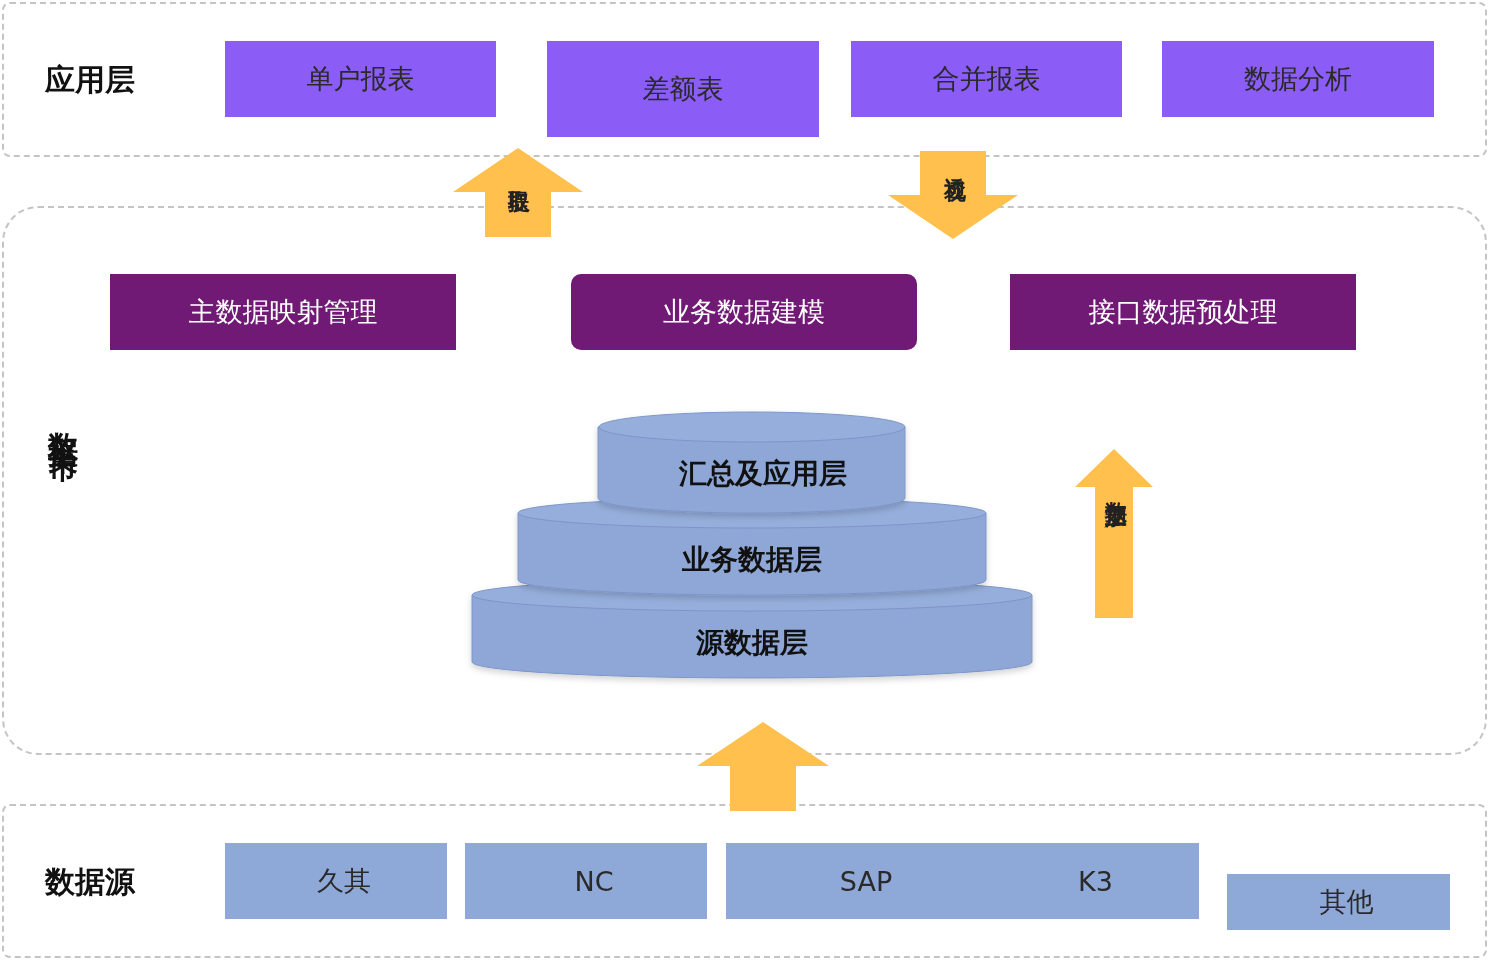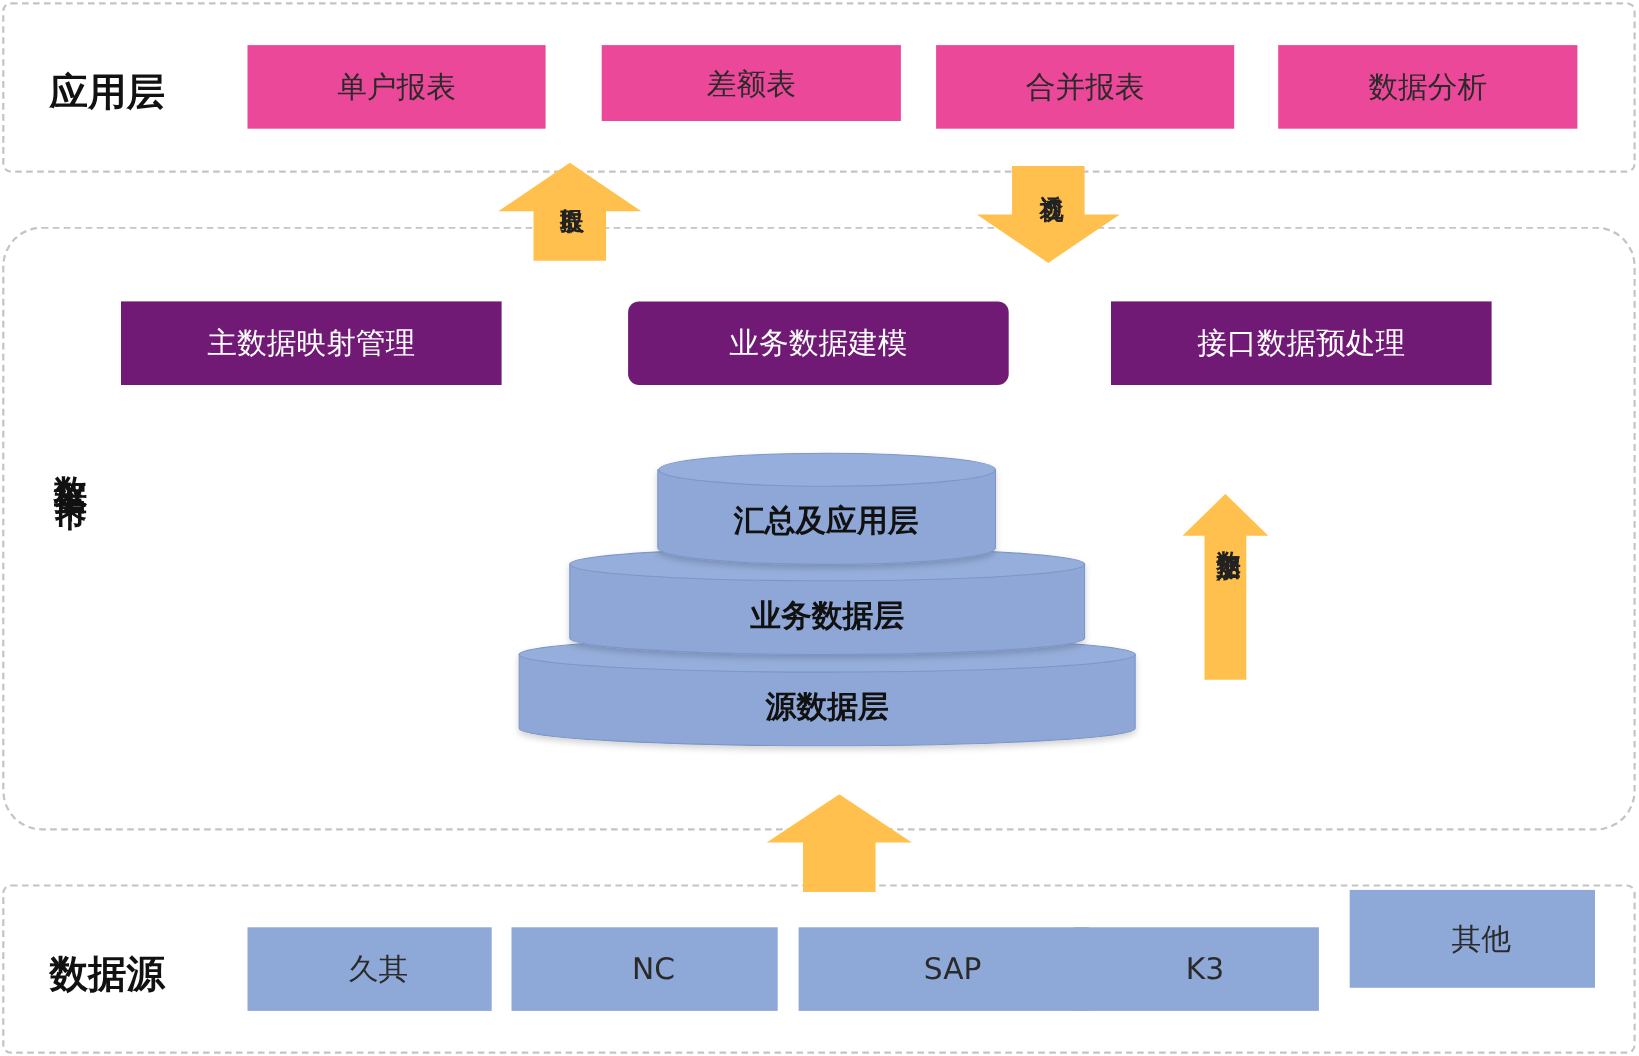--- a/index.html
+++ b/index.html
@@ -2,43 +2,43 @@
 <html><head>
 <meta charset="utf-8">
 <style>
   html, body { margin:0; padding:0; background:#ffffff; }
   body { width:1490px; height:960px; position:relative; overflow:hidden;
          font-family:"DejaVu Sans","Liberation Sans",sans-serif; }
   .zone { position:absolute; border:2px dashed #c4c4c4; box-sizing:border-box; }
   .z-app { left:2px; top:2px; width:1485px; height:155px; border-radius:8px; }
   .z-mart { left:2px; top:206px; width:1485px; height:549px; border-radius:36px; }
   .z-src { left:2px; top:804px; width:1485px; height:154px; border-radius:8px; }
-  .label { position:absolute; font-size:35px; color:#111; font-weight:bold; }
+  .label { position:absolute; font-size:30px; color:#111; font-weight:bold; }
   .vlabel { position:absolute; font-size:30px; font-weight:bold; color:#111;
             writing-mode:vertical-rl; text-orientation:upright; letter-spacing:6px; }
   .box { position:absolute; display:flex; align-items:center; justify-content:center;
          font-size:27px; }
-  .orange { background:#ec4899; color:#2a2a2a; }
+  .orange { background:#8b5cf6; color:#2a2a2a; }
   .blue { background:#701a75; color:#ffffff; }
   .lblue { background:#8ea9d8; color:#2a2a2a;padding-left:16px; }
   .arrow { position:absolute; }
   .arrow-text { position:absolute; font-size:22px; font-weight:bold; color:#222;
                 writing-mode:vertical-rl; text-orientation:upright; letter-spacing:2px; }
   .cyl-text { position:absolute; font-size:28px; font-weight:bold; color:#111; text-align:center; }
 </style>
 </head>
 <body>
 
 <div class="zone z-app"></div>
 <div class="zone z-mart"></div>
 <div class="zone z-src"></div>
 
 <div class="label" style="left:45px;top:60px;">应用层</div>
 <div class="box orange" style="left:225px;top:41px;width:271px;height:76px;">单户报表</div>
-<div class="box orange" style="left:547px;top:41px;width:272px;height:69px;">差额表</div>
+<div class="box orange" style="left:547px;top:41px;width:272px;height:96px;">差额表</div>
 <div class="box orange" style="left:851px;top:41px;width:271px;height:76px;text-align:center;">合并报表</div>
 <div class="box orange" style="left:1162px;top:41px;width:272px;height:76px;">数据分析</div>
 
 <svg class="arrow" style="left:453px;top:148px;" width="130" height="90">
   <polygon points="65,0 130,44 98,44 98,89 32,89 32,44 0,44" fill="#ffc04d"></polygon>
 </svg>
 <div class="arrow-text" style="left:504px;top:172px;">提取</div>
 
 <svg class="arrow" style="left:888px;top:151px;" width="130" height="89">
   <polygon points="32,0 98,0 98,44 130,44 65,88 0,44 32,44" fill="#ffc04d"></polygon>
@@ -66,31 +66,31 @@
   <g filter="url(#sh)">
     <path d="M58,113 L58,180 A234,15 0 0 0 526,180 L526,113 Z" fill="#8ea7d6" stroke="#7d96c8" stroke-width="1"></path>
     <ellipse cx="292" cy="113" rx="234" ry="15" fill="#95aedb" stroke="#7d96c8" stroke-width="1"></ellipse>
   </g>
 
   <g filter="url(#sh)">
     <path d="M138,27 L138,98 A153,15 0 0 0 445,98 L445,27 Z" fill="#8ea7d6" stroke="#7d96c8" stroke-width="1"></path>
     <ellipse cx="292" cy="27" rx="153" ry="15" fill="#95aedb" stroke="#7d96c8" stroke-width="1"></ellipse>
   </g>
 </svg>
-<div class="cyl-text" style="left:598px;top:455px;width:306px;">汇总及应用层</div>
+<div class="cyl-text" style="left:598px;top:455px;width:306px;padding-left:12px;">汇总及应用层</div>
 <div class="cyl-text" style="left:518px;top:541px;width:468px;">业务数据层</div>
 <div class="cyl-text" style="left:472px;top:624px;width:560px;">源数据层</div>
 
 <svg class="arrow" style="left:1075px;top:449px;" width="78" height="170">
   <polygon points="39,0 78,38 58,38 58,169 20,169 20,38 0,38" fill="#ffc04d"></polygon>
 </svg>
 <div class="arrow-text" style="left:1101px;top:484px;">数据加工</div>
 
 <svg class="arrow" style="left:697px;top:722px;" width="132" height="90">
   <polygon points="66,0 132,44 99,44 99,89 33,89 33,44 0,44" fill="#ffc04d"></polygon>
 </svg>
 
 <div class="label" style="left:45px;top:862px;">数据源</div>
 <div class="box lblue" style="left:225px;top:843px;width:206px;height:76px;">久其</div>
 <div class="box lblue" style="left:465px;top:843px;width:226px;height:76px;">NC</div>
 <div class="box lblue" style="left:726px;top:843px;width:248px;height:76px;">SAP</div>
 <div class="box lblue" style="left:976px;top:843px;width:207px;height:76px;">K3</div>
-<div class="box lblue" style="left:1227px;top:809px;width:207px;height:89px;">其他</div>
+<div class="box lblue" style="left:1227px;top:874px;width:207px;height:56px;">其他</div>
 
 </body></html>

